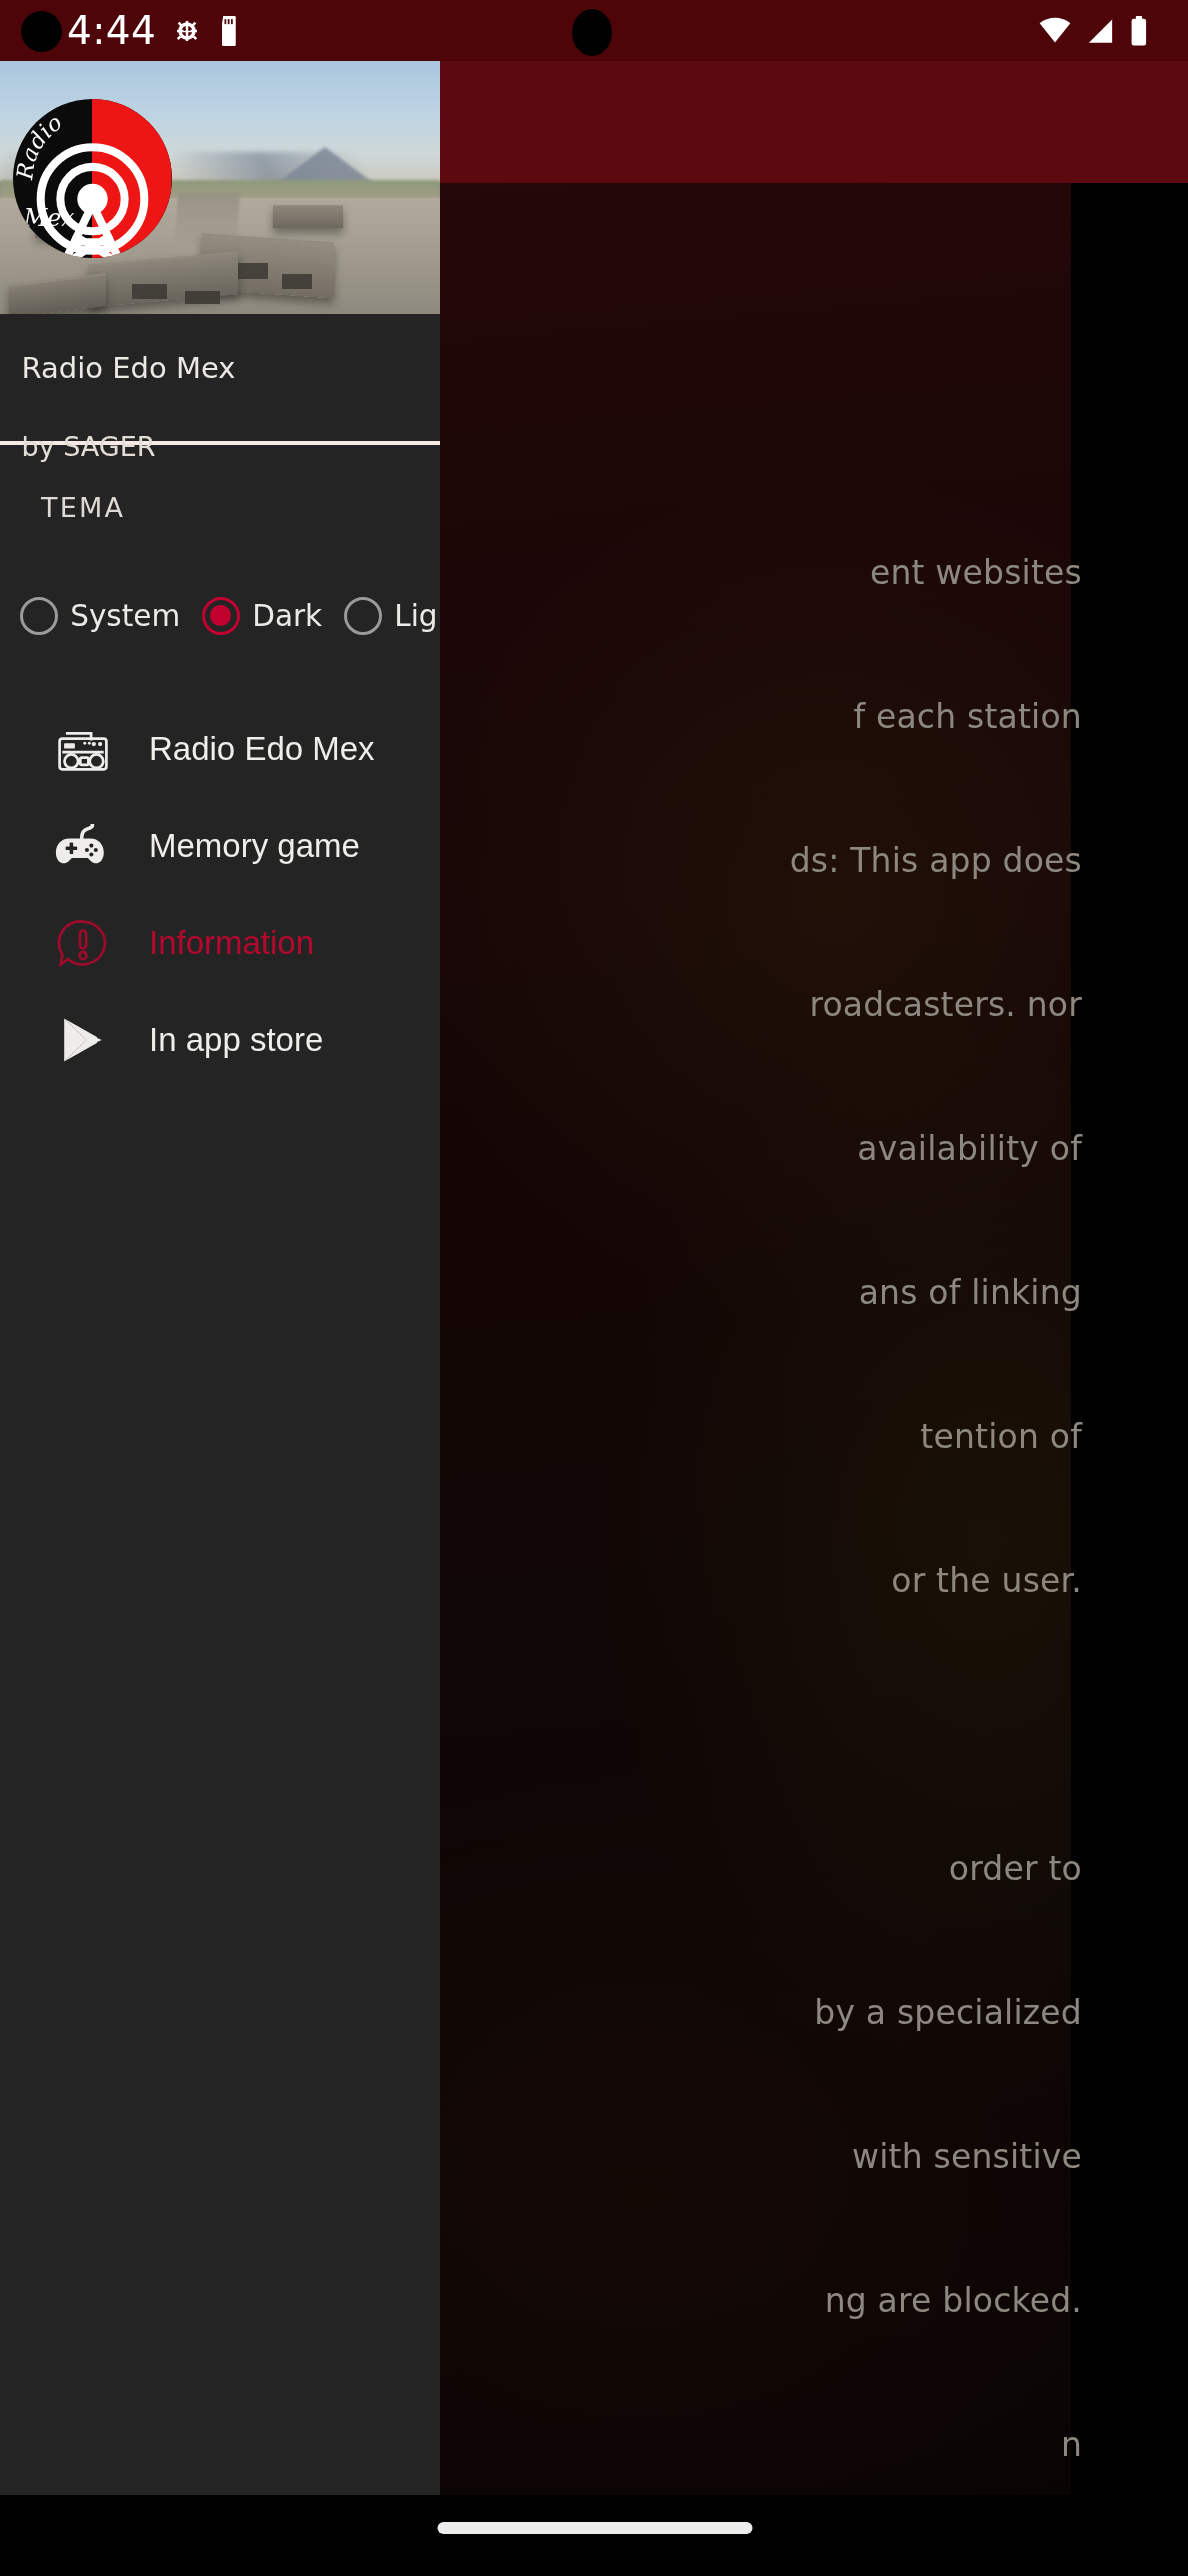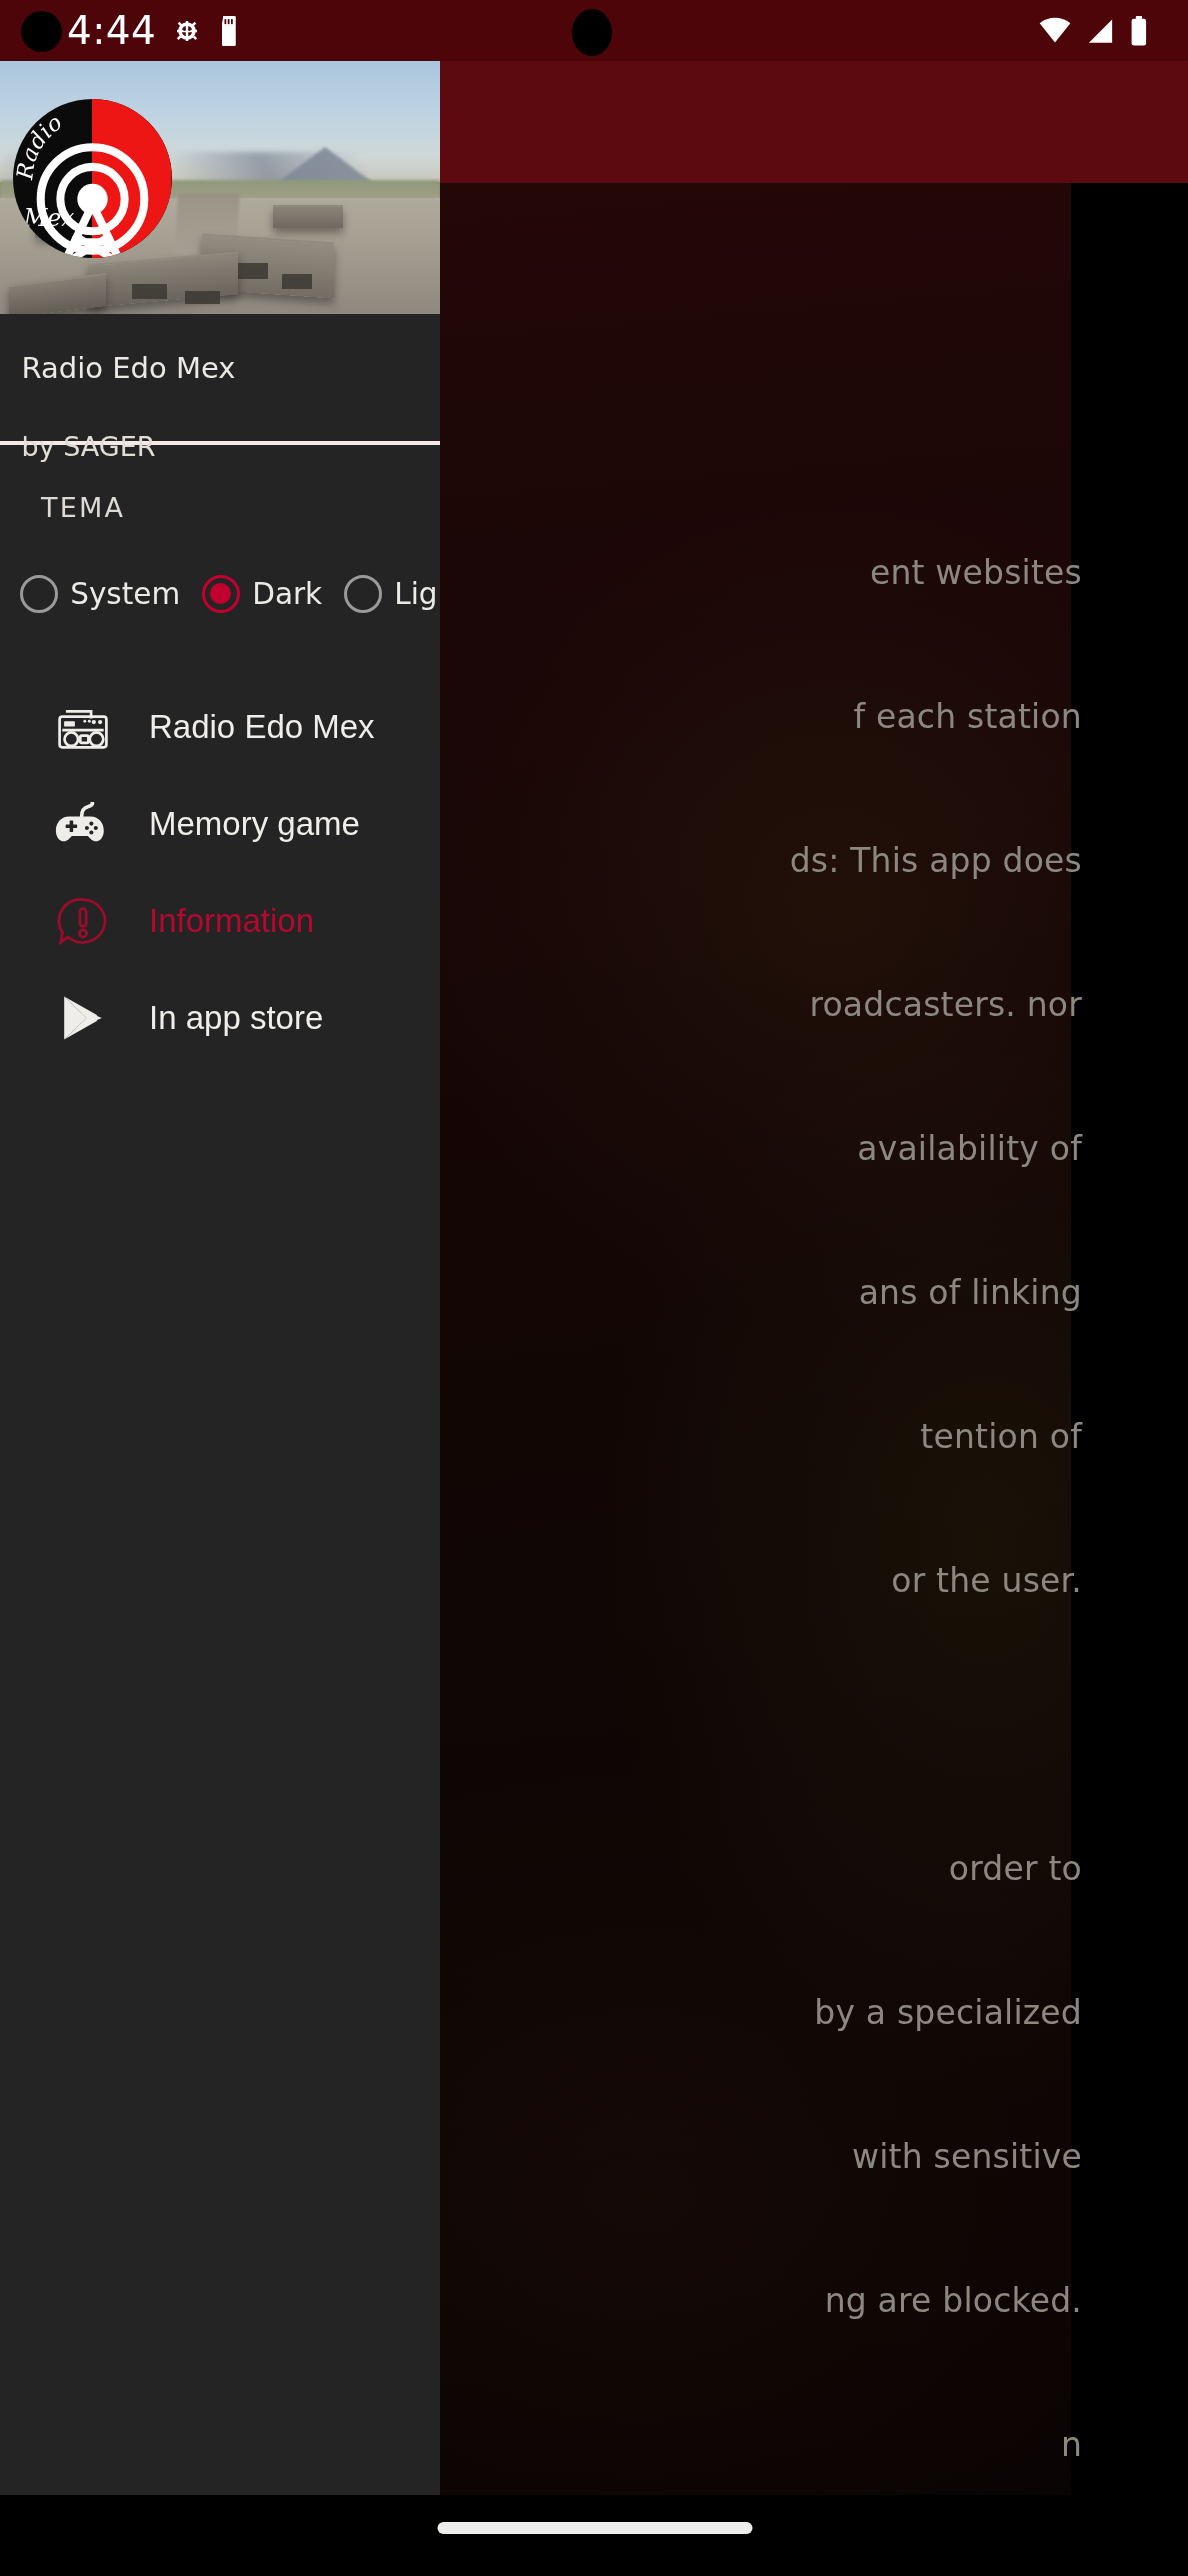--- a/index.html
+++ b/index.html
@@ -193,20 +193,21 @@
     margin-left:41px; margin-bottom:52px;
     font-family:"DejaVu Sans", sans-serif;
   }
   #theme-options {
     display:flex; align-items:center;
     margin-left:19.7px;
   }
   .radio-opt {
     display:flex; align-items:center; gap:12.5px;
     margin-right:21.5px;
+    margin-top:22px;
   }
   .radio-circle {
     width:38px; height:38px; border-radius:50%;
     border:3.6px solid #9a9a9a;
     display:flex; align-items:center; justify-content:center;
     flex:none;
   }
   .radio-circle.checked { border-color:#c2002f; }
   .radio-dot {
     width:20.6px; height:20.6px; border-radius:50%;

